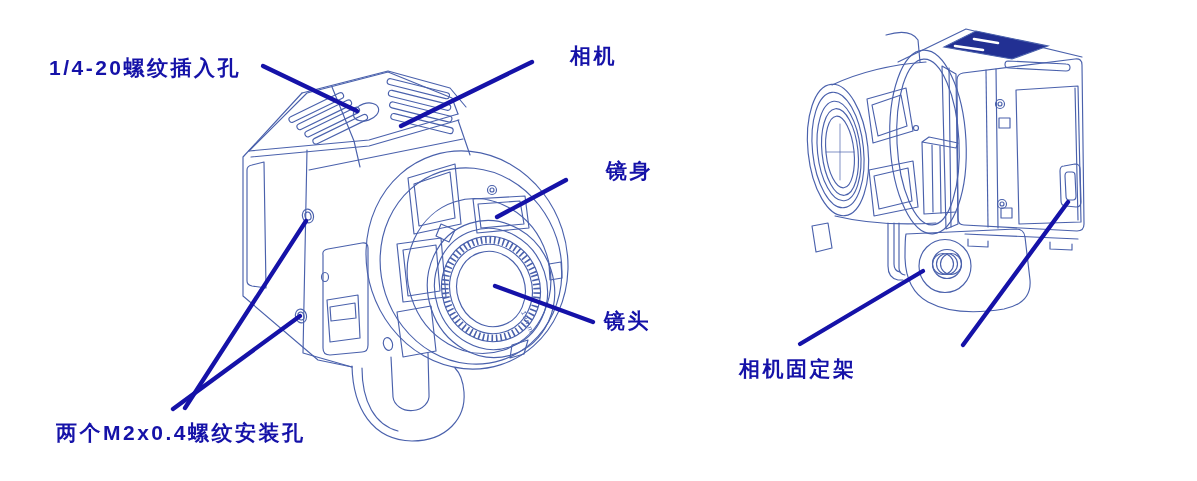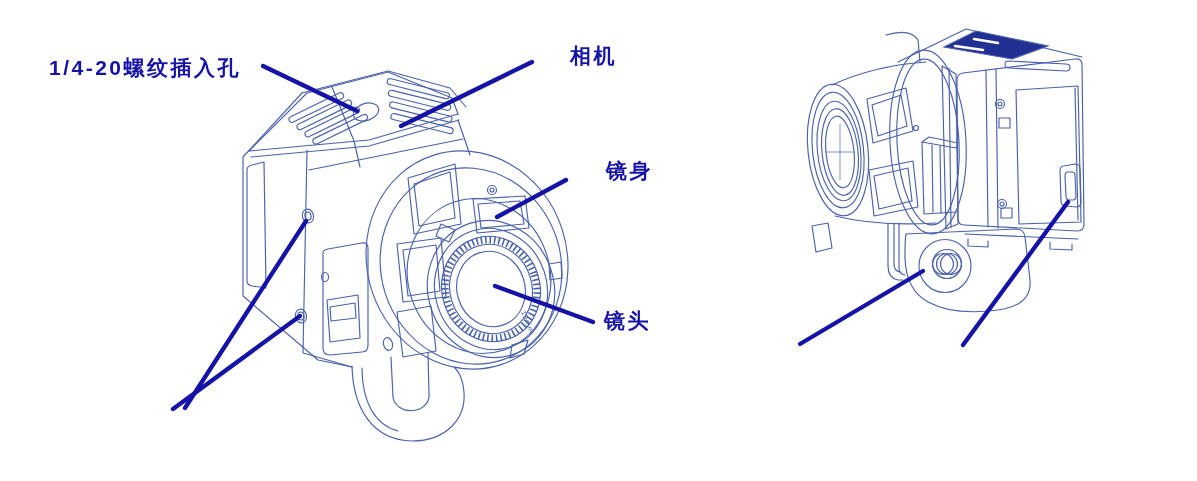--- a/index.html
+++ b/index.html
@@ -232,14 +232,16 @@
       <line class="ld" x1="173" y1="409" x2="300" y2="316"></line>
       <line class="ld" x1="800" y1="344" x2="923" y2="271"></line>
       <line class="ld" x1="963" y1="345" x2="1068" y2="202"></line>
     </g>
   </svg>
 
   <div class="callout-label" style="left:49px;  top:57px;">1/4-20螺纹插入孔</div>
   <div class="callout-label" style="left:549px; top:45px;margin-left:21px;">相机</div>
   <div class="callout-label" style="left:606px; top:160px;">镜身</div>
   <div class="callout-label" style="left:604px; top:310px;">镜头</div>
+  <div class="callout-label" style="left:56px;  top:422px;">两个M2x0.4螺纹安装孔</div>
+  <div class="callout-label" style="left:739px; top:358px;">相机固定架</div>
 
 </div>
 
 </body></html>

